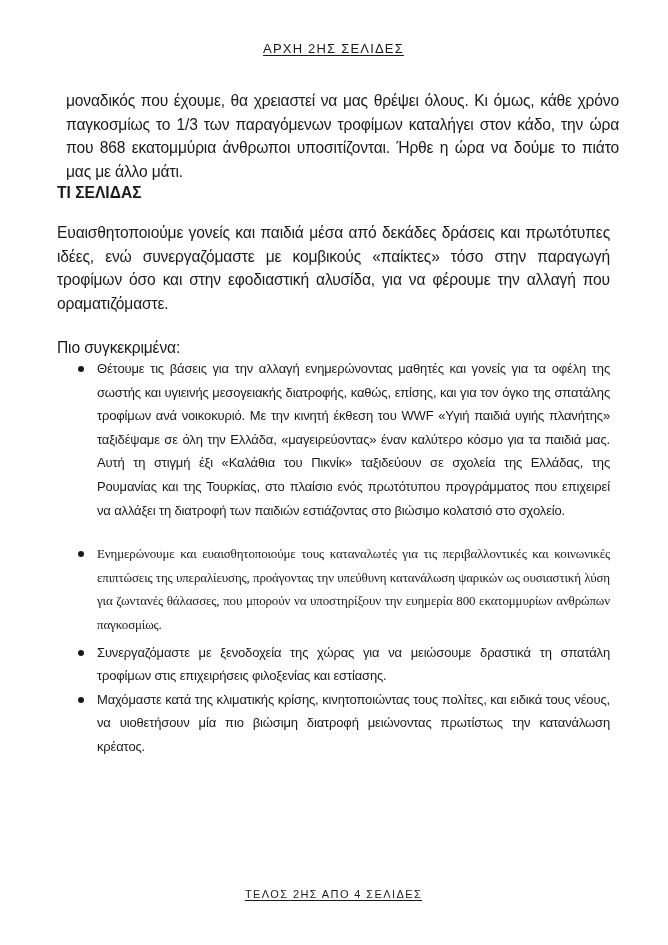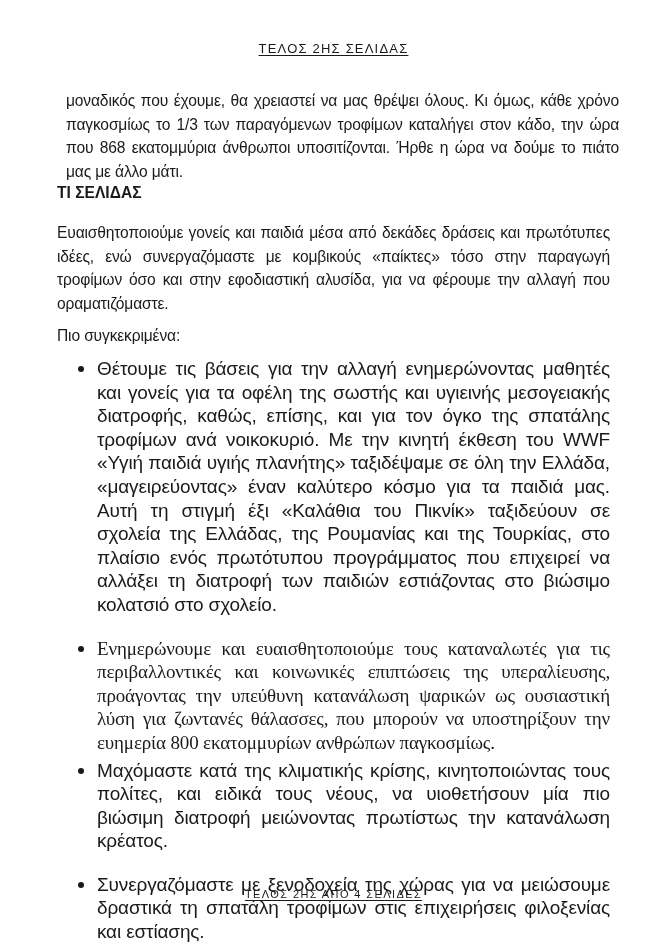--- a/index.html
+++ b/index.html
@@ -15,59 +15,59 @@
   }
   .para {
     position: absolute; left: 0; width: 553px;
     font-size: 15.6px; line-height: 23.6px; text-align: justify;
     letter-spacing: -0.15px;
   }
   .heading { position: absolute; left: 0; font-size: 15.6px; font-weight: bold; }
   .bullets { position: absolute; left: 0; width: 553px; margin: 0; padding: 0; list-style: none; }
   .bullet {
     position: relative; padding-left: 40px; margin: 0;
-    font-size: 19px; line-height: 23.6px; text-align: justify; letter-spacing: -0.15px;
+    font-size: 13px; line-height: 23.6px; text-align: justify; letter-spacing: -0.15px;
   }
   .bullet .dot {
     position: absolute; left: 21px; top: 9px; width: 6px; height: 6px;
     border-radius: 50%; background: #1a1a1a;
   }
   .footer {
     position: absolute; left: 0; top: 888px; width: 553px; text-align: center;
     font-size: 11px; letter-spacing: 1.4px; text-decoration: underline;
     text-underline-offset: 2px;
   }
 </style>
 </head>
 <body>
 
 <div class="page">
-  <div class="header">ΤΕΛΟΣ 2ΗΣ ΣΕΛΙΔΑΣ</div>
+  <div class="header">ΑΡΧΗ 2ΗΣ ΣΕΛΙΔΕΣ</div>
 
   <p class="para" style="top:80px;margin:9px;">μοναδικός που έχουμε, θα χρειαστεί να μας θρέψει όλους. Κι όμως, κάθε χρόνο παγκοσμίως το 1/3 των παραγόμενων τροφίμων καταλήγει στον κάδο, την ώρα που 868 εκατομμύρια άνθρωποι υποσιτίζονται. Ήρθε η ώρα να δούμε το πιάτο μας με άλλο μάτι.</p>
 
   <div class="heading" style="top:184px;">ΤΙ ΣΕΛΙΔΑΣ</div>
 
   <p class="para" style="top:221px;margin:0;">Ευαισθητοποιούμε γονείς και παιδιά μέσα από δεκάδες δράσεις και πρωτότυπες ιδέες, ενώ συνεργαζόμαστε με κομβικούς «παίκτες» τόσο στην παραγωγή τροφίμων όσο και στην εφοδιαστική αλυσίδα, για να φέρουμε την αλλαγή που οραματιζόμαστε.</p>
 
-  <p class="para" style="top:324px;margin:0;">Πιο συγκεκριμένα:</p>
+  <p class="para" style="top:336px;margin:0;">Πιο συγκεκριμένα:</p>
 
   <ul class="bullets" style="top:357px;">
     <li class="bullet" style="margin-bottom:20px;">
       <span class="dot"></span>
       <span>Θέτουμε τις βάσεις για την αλλαγή ενημερώνοντας μαθητές και γονείς για τα οφέλη της σωστής και υγιεινής μεσογειακής διατροφής, καθώς, επίσης, και για τον όγκο της σπατάλης τροφίμων ανά νοικοκυριό. Με την κινητή έκθεση του WWF «Υγιή παιδιά υγιής πλανήτης» ταξιδέψαμε σε όλη την Ελλάδα, «μαγειρεύοντας» έναν καλύτερο κόσμο για τα παιδιά μας. Αυτή τη στιγμή έξι «Καλάθια του Πικνίκ» ταξιδεύουν σε σχολεία της Ελλάδας, της Ρουμανίας και της Τουρκίας, στο πλαίσιο ενός πρωτότυπου προγράμματος που επιχειρεί να αλλάξει τη διατροφή των παιδιών εστιάζοντας στο βιώσιμο κολατσιό στο σχολείο.</span>
     </li>
     <li class="bullet" style="margin-bottom:4px;font-family:Liberation Serif, serif;">
       <span class="dot"></span>
       <span>Ενημερώνουμε και ευαισθητοποιούμε τους καταναλωτές για τις περιβαλλοντικές και κοινωνικές επιπτώσεις της υπεραλίευσης, προάγοντας την υπεύθυνη κατανάλωση ψαρικών ως ουσιαστική λύση για ζωντανές θάλασσες, που μπορούν να υποστηρίξουν την ευημερία 800 εκατομμυρίων ανθρώπων παγκοσμίως.</span>
     </li>
+    <li class="bullet">
+      <span class="dot"></span>
+      <span>Συνεργαζόμαστε με ξενοδοχεία της χώρας για να μειώσουμε δραστικά τη σπατάλη τροφίμων στις επιχειρήσεις φιλοξενίας και εστίασης.</span>
+    </li>
     <li class="bullet" style="margin-bottom:20px;">
       <span class="dot"></span>
       <span>Μαχόμαστε κατά της κλιματικής κρίσης, κινητοποιώντας τους πολίτες, και ειδικά τους νέους, να υιοθετήσουν μία πιο βιώσιμη διατροφή μειώνοντας πρωτίστως την κατανάλωση κρέατος.</span>
-    </li>
-    <li class="bullet">
-      <span class="dot"></span>
-      <span>Συνεργαζόμαστε με ξενοδοχεία της χώρας για να μειώσουμε δραστικά τη σπατάλη τροφίμων στις επιχειρήσεις φιλοξενίας και εστίασης.</span>
     </li>
   </ul>
 
   <div class="footer">ΤΕΛΟΣ 2ΗΣ ΑΠΟ 4 ΣΕΛΙΔΕΣ</div>
 </div>
 
 </body></html>

